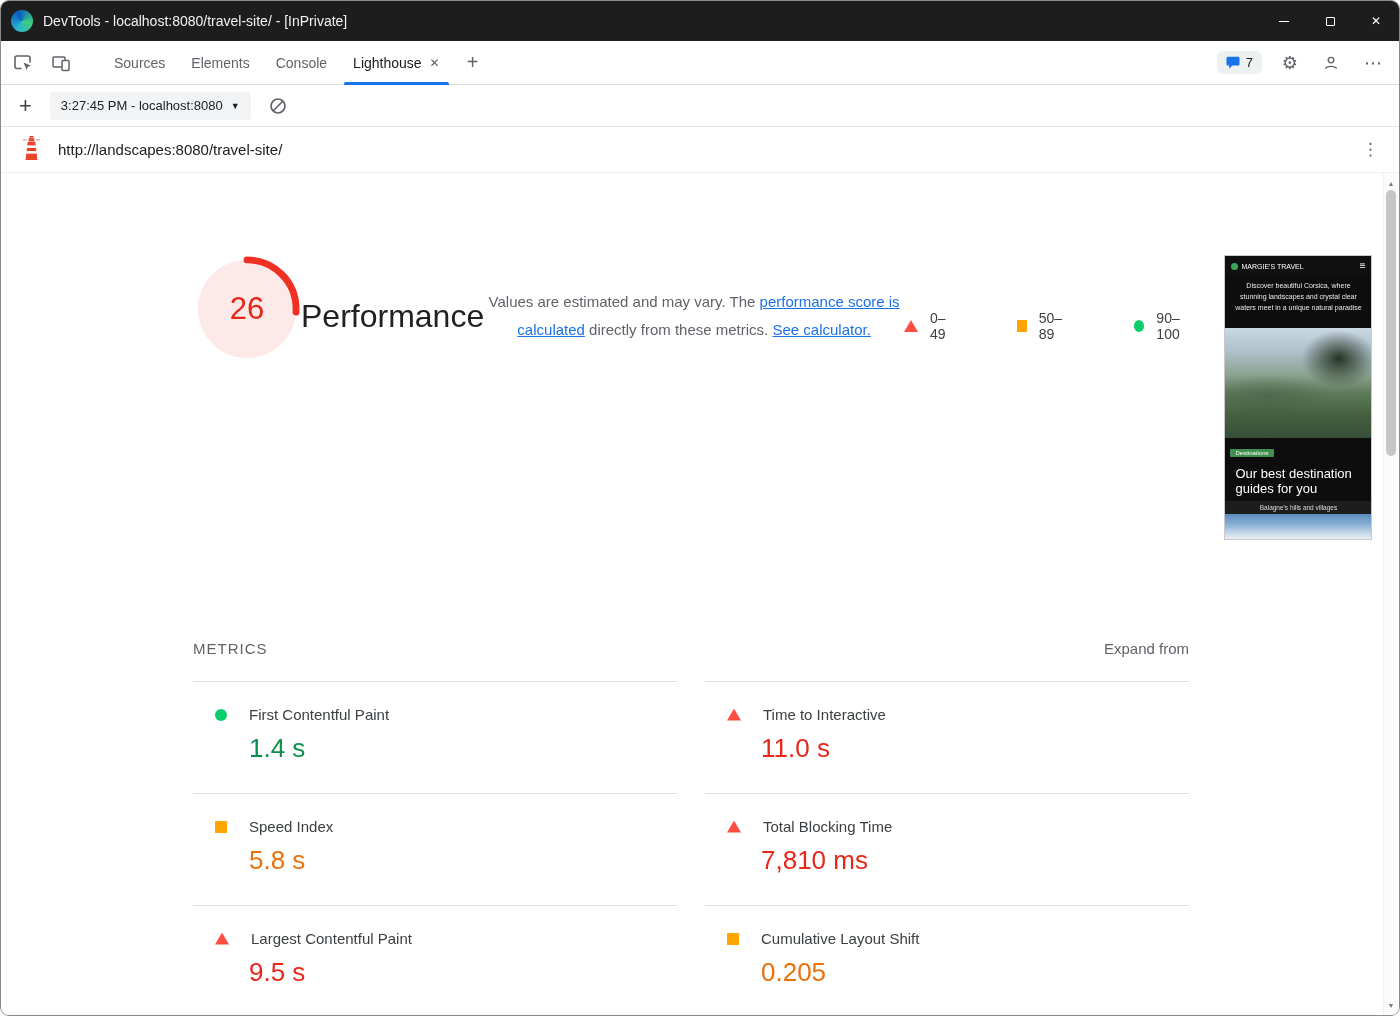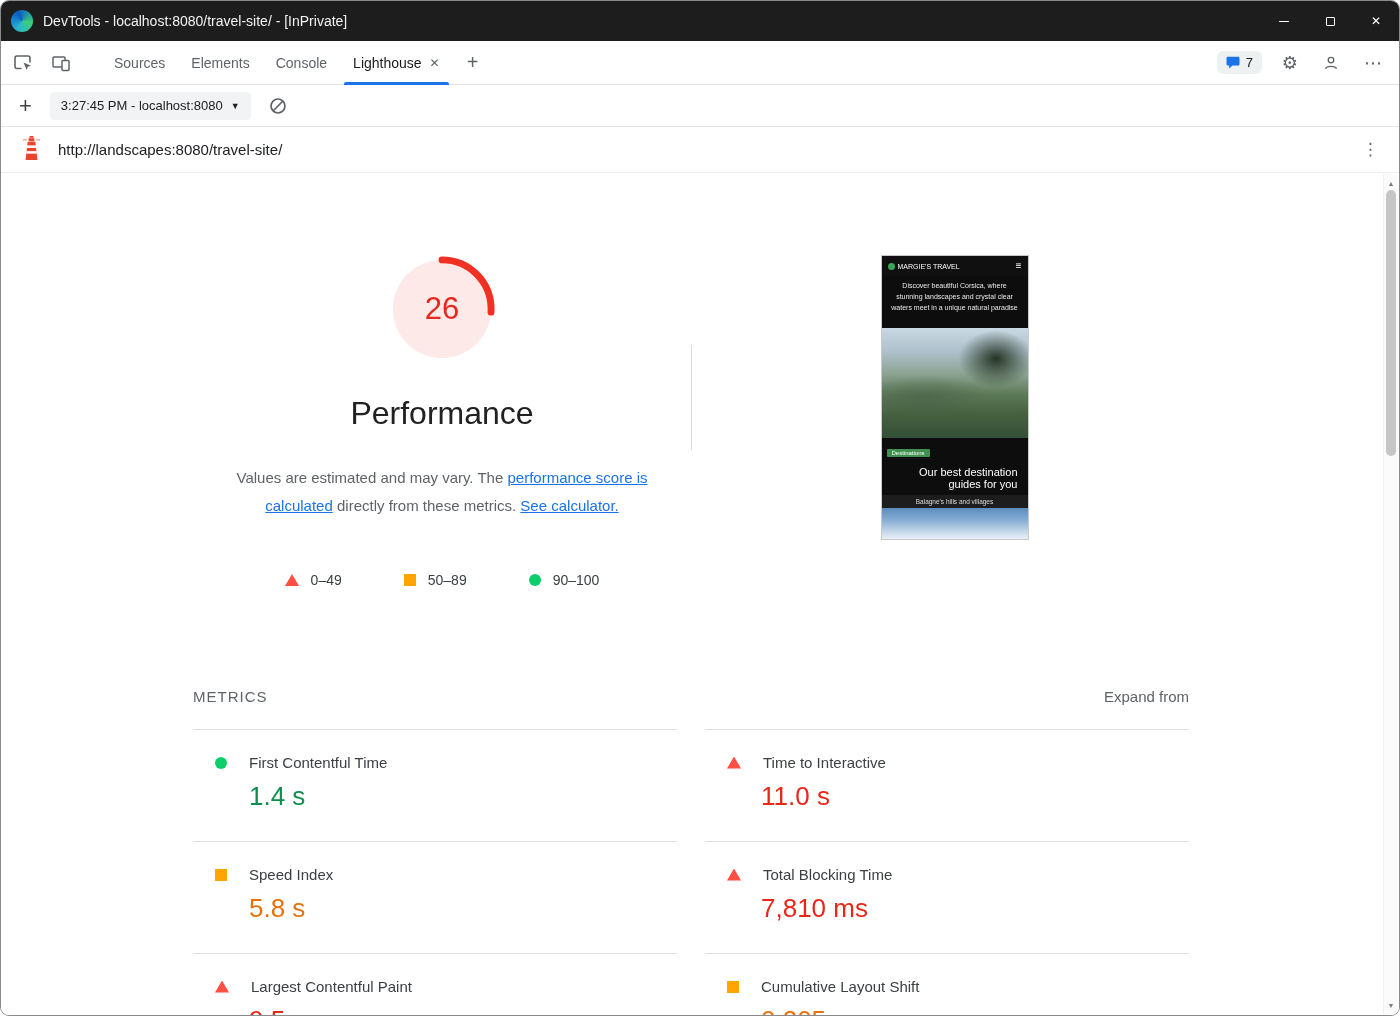--- a/index.html
+++ b/index.html
@@ -39,21 +39,21 @@
 
   
   .url-row { height:46px; display:flex; align-items:center; gap:16px; padding:0 16px 0 20px; border-bottom:1px solid #f0f0f0; flex:0 0 auto; }
   .url-text { font-size:15px; color:#202124; }
   .kebab { margin-left:auto; font-size:17px; color:#5f6368; }
 
   
   .content { flex:1 1 auto; position:relative; overflow:hidden; background:#fff; }
   .report-body { width:996px; margin-left:192px; padding-top:82px; }
   .score-row { display:flex; align-items:flex-start; }
-  .score-col { flex:0 0 498px; display:flex; flex-direction:column; align-items:center;gap:18px; }
+  .score-col { flex:0 0 498px; display:flex; flex-direction:row; align-items:center; }
   .vdivider { width:1px; height:105px; background:#dadce0; margin-top:90px; }
   .thumb-col { flex:1; display:flex; justify-content:center; }
 
   .gauge { position:relative; width:108px; height:108px; cursor:pointer; }
   .score-num { position:absolute; inset:0; display:flex; align-items:center; justify-content:center; font-size:31px; color:var(--score-text,#e8261a); }
   .cat-title { margin-top:14px; font-size:32px; font-weight:400; color:#212121; }
   .desc { margin-top:14px; width:452px; text-align:center; font-size:15px; line-height:28px; color:#5f6368; }
   .desc a { color:var(--accent,#1a73e8); text-decoration:underline; }
   .legend { margin-top:34px; display:flex; gap:62px; align-items:center; font-size:14px; color:#3c4043; }
   .legend-item { display:flex; align-items:center; gap:12px; }
@@ -68,21 +68,21 @@
   .m-brand { color:#fff; font-size:7px; white-space:nowrap; }
   .m-menu { margin-left:auto; color:#fff; font-size:10px; line-height:1; }
   .m-hero-text { height:52px; background:#0d0d0d; color:#e9e9e9; font-size:7px; line-height:1.55; text-align:center; padding:5px 9px; flex:0 0 auto; }
   .m-photo1 { height:110px; flex:0 0 auto;
     background:
       radial-gradient(55px 42px at 78% 28%, rgba(24,38,20,.9), rgba(24,38,20,0) 68%),
       radial-gradient(90px 30px at 30% 62%, rgba(70,95,70,.6), rgba(70,95,70,0) 70%),
       linear-gradient(to bottom,#c9d8e2 0%,#aec0cb 22%,#8ba392 42%,#5d7a58 60%,#45613f 78%,#354f39 100%); }
   .m-badge-row { padding:3px 5px; background:#0d0d0d; flex:0 0 auto; }
   .m-badge { display:inline-block; background:#3f8f4f; color:#fff; font-size:6px; padding:1px 5px; border-radius:1px; }
-  .m-sub { background:#0d0d0d; color:#fff; font-size:11px; text-align:right; padding:4px 10px 5px; flex:0 0 auto; }
+  .m-sub { background:#0d0d0d; color:#fff; font-size:13px; text-align:left; padding:4px 10px 5px; flex:0 0 auto; }
   .m-caption { background:#1d1d1d; color:#ddd; font-size:6.5px; text-align:center; padding:3px 0; flex:0 0 auto; }
   .m-photo2 { flex:1; background:linear-gradient(to bottom,#5c8cbe 0%,#84acd3 38%,#c2d5e7 74%,#e9eff6 100%); }
 
   
   .metrics-head { margin-top:100px; display:flex; align-items:center; justify-content:space-between; }
   .metrics-title { font-size:15px; letter-spacing:1px; color:#5f6368; }
   .expand-view { font-size:15px; color:#5f6368; cursor:pointer; }
   .metrics-grid { margin-top:24px; display:grid; grid-template-columns:1fr 1fr; column-gap:28px; }
   .metric { border-top:1px solid #e0e0e0; padding:24px 0 29px 22px; cursor:pointer; }
   .metric-name-row { display:flex; align-items:center; gap:22px; }
@@ -253,21 +253,21 @@
 
       <div class="metrics-head">
         <span class="metrics-title">METRICS</span>
         <span class="expand-view">Expand from</span>
       </div>
 
       <div class="metrics-grid">
         <div class="metric rating-good">
           <div class="metric-name-row">
             <span class="metric-icon"></span>
-            <span class="metric-name">First Contentful Time</span>
+            <span class="metric-name">First Contentful Paint</span>
           </div>
           <div class="metric-value">1.4 s</div>
         </div>
         <div class="metric rating-poor">
           <div class="metric-name-row">
             <span class="metric-icon"></span>
             <span class="metric-name">Time to Interactive</span>
           </div>
           <div class="metric-value">11.0 s</div>
         </div>

